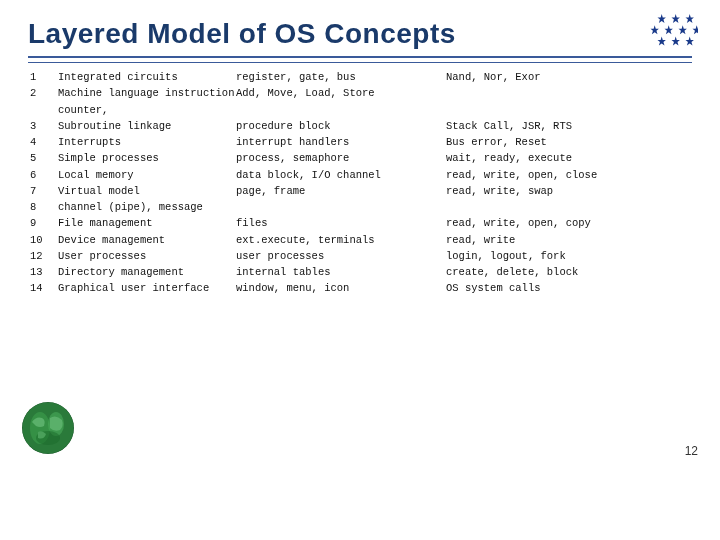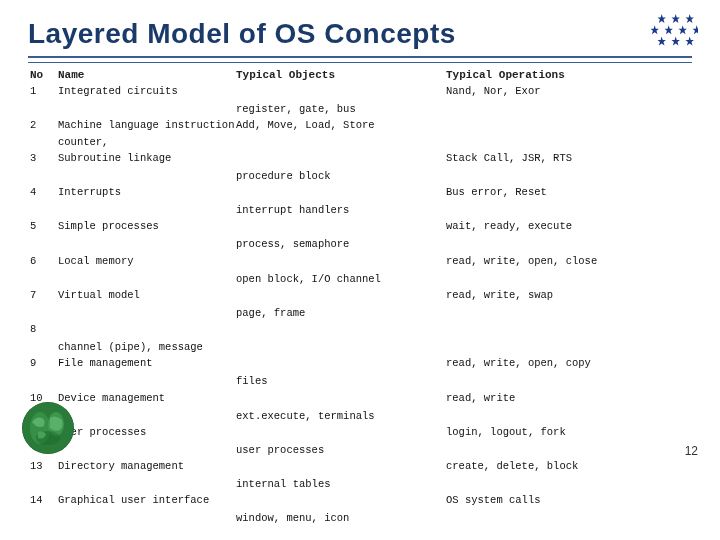--- a/index.html
+++ b/index.html
@@ -55,21 +55,21 @@
 
     .table-row {
       display: flex;
       font-size: 10.5px;
       color: #111;
       line-height: 1.55;
       padding-left: 2px;
     }
     .table-row .col-no { width: 28px; flex-shrink: 0; }
     .table-row .col-name { width: 178px; flex-shrink: 0; }
-    .table-row .col-obj { width: 210px; flex-shrink: 0; margin-top: 18px; }
+    .table-row .col-obj { width: 210px; flex-shrink: 0; }
     .table-row .col-ops { flex: 1; }
 
     .eu-stars {
       position: absolute;
       top: 14px;
       right: 22px;
       width: 72px;
       height: 55px;
     }
 
@@ -113,26 +113,20 @@
       <polygon points="36,2 37.5,7 42,7 38.5,10 40,15 36,12 32,15 33.5,10 30,7 34.5,7" transform="scale(0.7) translate(15,30)"></polygon>
       <polygon points="36,2 37.5,7 42,7 38.5,10 40,15 36,12 32,15 33.5,10 30,7 34.5,7" transform="scale(0.7) translate(35,30)"></polygon>
       <polygon points="36,2 37.5,7 42,7 38.5,10 40,15 36,12 32,15 33.5,10 30,7 34.5,7" transform="scale(0.7) translate(55,30)"></polygon>
     </g>
   </svg>
 
   <div class="title">Layered Model of OS Concepts</div>
   <hr class="top-divider">
   <hr class="bottom-divider">
 
-  <div class="table-header">
-    <span class="col-no">No</span>
-    <span class="col-name">Name</span>
-    <span class="col-obj">Typical Objects</span>
-    <span class="col-ops">Typical Operations</span>
-  </div>
 
   <div id="table-body">
       <div class="table-row">
     <span class="col-no">1</span>
     <span class="col-name">Integrated circuits</span>
     <span class="col-obj">register, gate, bus</span>
     <span class="col-ops">Nand, Nor, Exor</span>
   </div>
       <div class="table-row">
     <span class="col-no">2</span>
@@ -153,21 +147,21 @@
   </div>
       <div class="table-row">
     <span class="col-no">5</span>
     <span class="col-name">Simple processes</span>
     <span class="col-obj">process, semaphore</span>
     <span class="col-ops">wait, ready, execute</span>
   </div>
       <div class="table-row">
     <span class="col-no">6</span>
     <span class="col-name">Local memory</span>
-    <span class="col-obj">open block, I/O channel</span>
+    <span class="col-obj">data block, I/O channel</span>
     <span class="col-ops">read, write, open, close</span>
   </div>
       <div class="table-row">
     <span class="col-no">7</span>
     <span class="col-name">Virtual model</span>
     <span class="col-obj">page, frame</span>
     <span class="col-ops">read, write, swap</span>
   </div>
       <div class="table-row">
     <span class="col-no">8</span>

